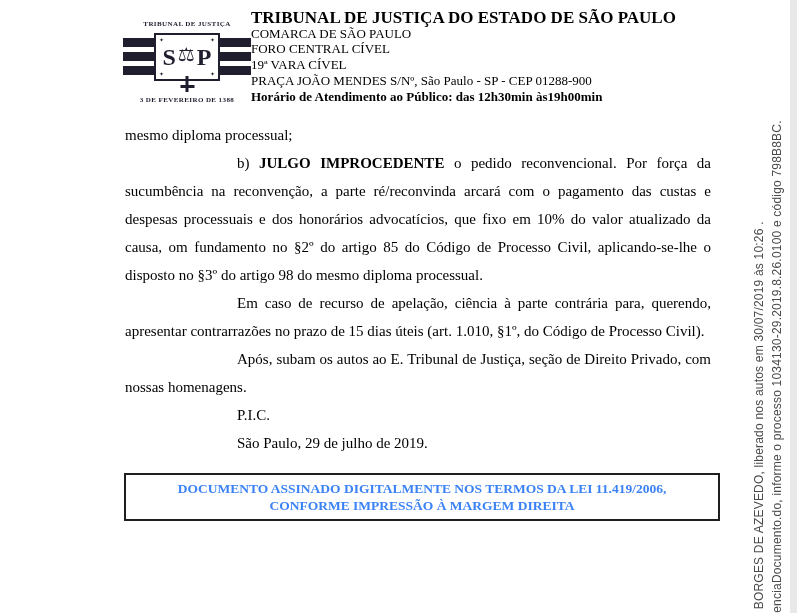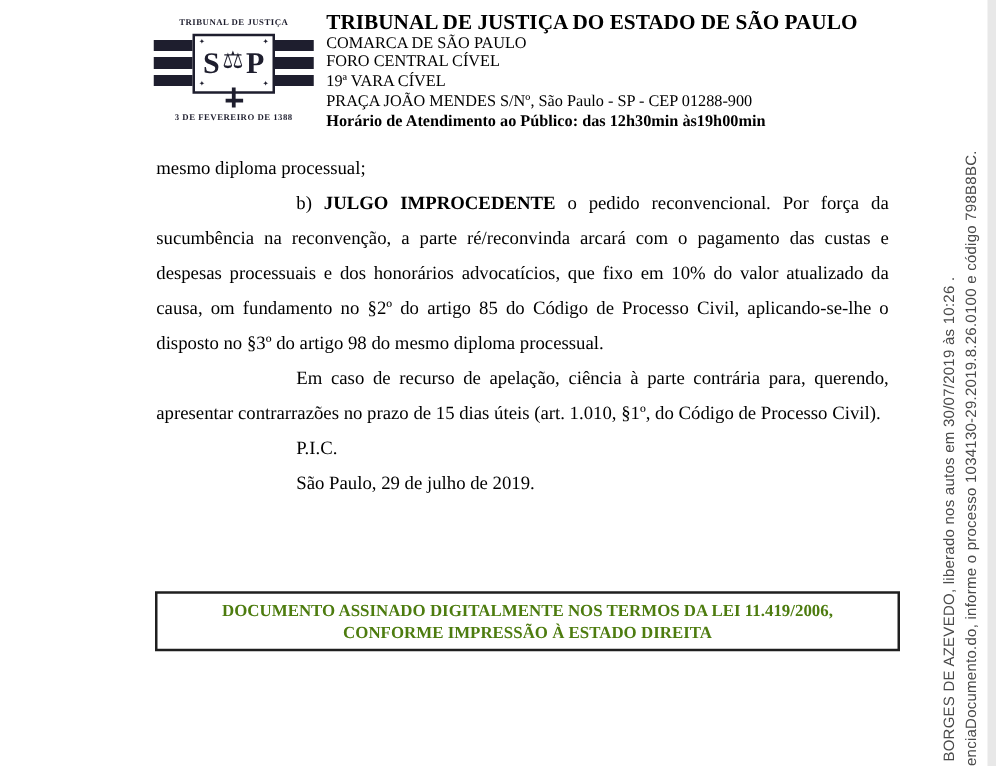--- a/index.html
+++ b/index.html
@@ -13,22 +13,21 @@
     font-family: "Liberation Serif", "DejaVu Serif", serif;
     color: var(--body_text, #111);
   }
 
   
   .header {
     position: absolute;
     left: 123px;
     top: 8px;
     display: flex;
-    gap: 10px;
-    align-items: center;
+    align-items: flex-end;
   }
   .logo { width: 128px; flex: 0 0 auto; color: var(--logo, #1e1e2e); }
   .logo-top, .logo-bottom {
     font-size: 7px;
     font-weight: bold;
     text-align: center;
     letter-spacing: 0.4px;
     white-space: nowrap;
   }
   .logo-mid { position: relative; height: 52px; margin-top: 3px; }
@@ -122,21 +121,21 @@
     position: absolute;
     left: 124px;
     top: 473px;
     width: 596px;
     border: 2px solid #1f1f1f;
     padding: 5px 6px;
     text-align: center;
     font-weight: bold;
     font-size: 13.5px;
     line-height: 17px;
-    color: #4d7c0f;
+    color: #3b82f6;
   }
 
   
   .margin-line {
     position: absolute;
     transform-origin: 0 0;
     transform: rotate(-90deg);
     white-space: nowrap;
     font-family: "Liberation Sans", "DejaVu Sans", sans-serif;
     font-size: 12px;
@@ -184,27 +183,28 @@
         <div class="hline">19ª VARA CÍVEL</div>
         <div class="hline">PRAÇA JOÃO MENDES S/Nº, São Paulo - SP - CEP 01288-900</div>
         <div class="hline bold">Horário de Atendimento ao Público: das 12h30min às19h00min</div>
       </div>
   </header>
 
   <main class="decision">
       <p class=""><span>mesmo diploma processual;</span></p>
       <p class="indent"><span>b) </span><b>JULGO IMPROCEDENTE</b><span> o pedido reconvencional. Por força da sucumbência na reconvenção, a parte ré/reconvinda arcará com o pagamento das custas e despesas processuais e dos honorários advocatícios, que fixo em 10% do valor atualizado da causa, om fundamento no §2º do artigo 85 do Código de Processo Civil, aplicando-se-lhe o disposto no §3º do artigo 98 do mesmo diploma processual.</span></p>
       <p class="indent"><span>Em caso de recurso de apelação, ciência à parte contrária para, querendo, apresentar contrarrazões no prazo de 15 dias úteis (art. 1.010, §1º, do Código de Processo Civil).</span></p>
+      <p class="indent"><span>Após, subam os autos ao E. Tribunal de Justiça, seção de Direito Privado, com nossas homenagens.</span></p>
       <p class="indent"><span>P.I.C.</span></p>
       <p class="indent"><span>São Paulo, 29 de julho de 2019.</span></p>
     </main>
 
   <div class="signature-box">
     <div>DOCUMENTO ASSINADO DIGITALMENTE NOS TERMOS DA LEI 11.419/2006,</div>
-    <div>CONFORME IMPRESSÃO À ESTADO DIREITA</div>
+    <div>CONFORME IMPRESSÃO À MARGEM DIREITA</div>
   </div>
 
   <div class="margin-line l1">S BORGES DE AZEVEDO, liberado nos autos em 30/07/2019 às 10:26 .</div>
   <div class="margin-line l2">renciaDocumento.do, informe o processo 1034130-29.2019.8.26.0100 e código 798B8BC.</div>
 
   <div class="scroll-strip"></div>
 
 </div>
 
 </body></html>

